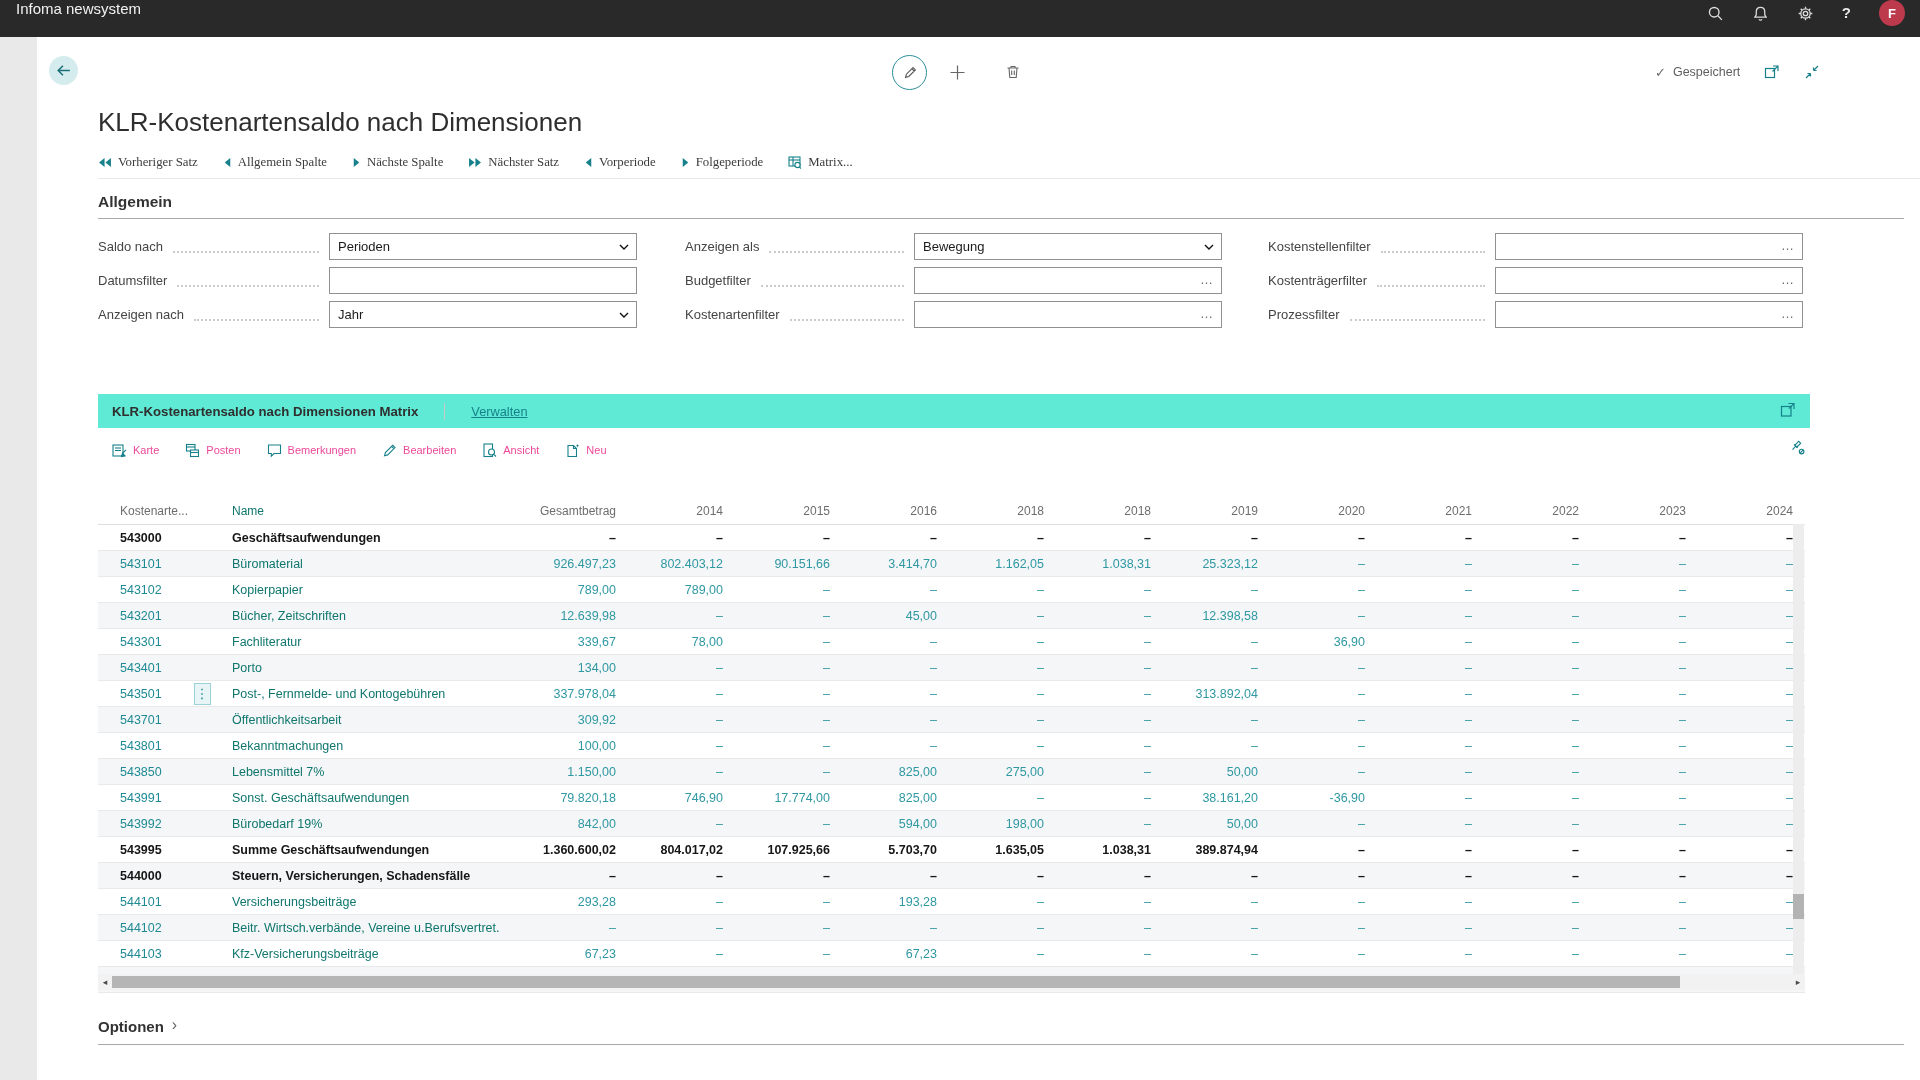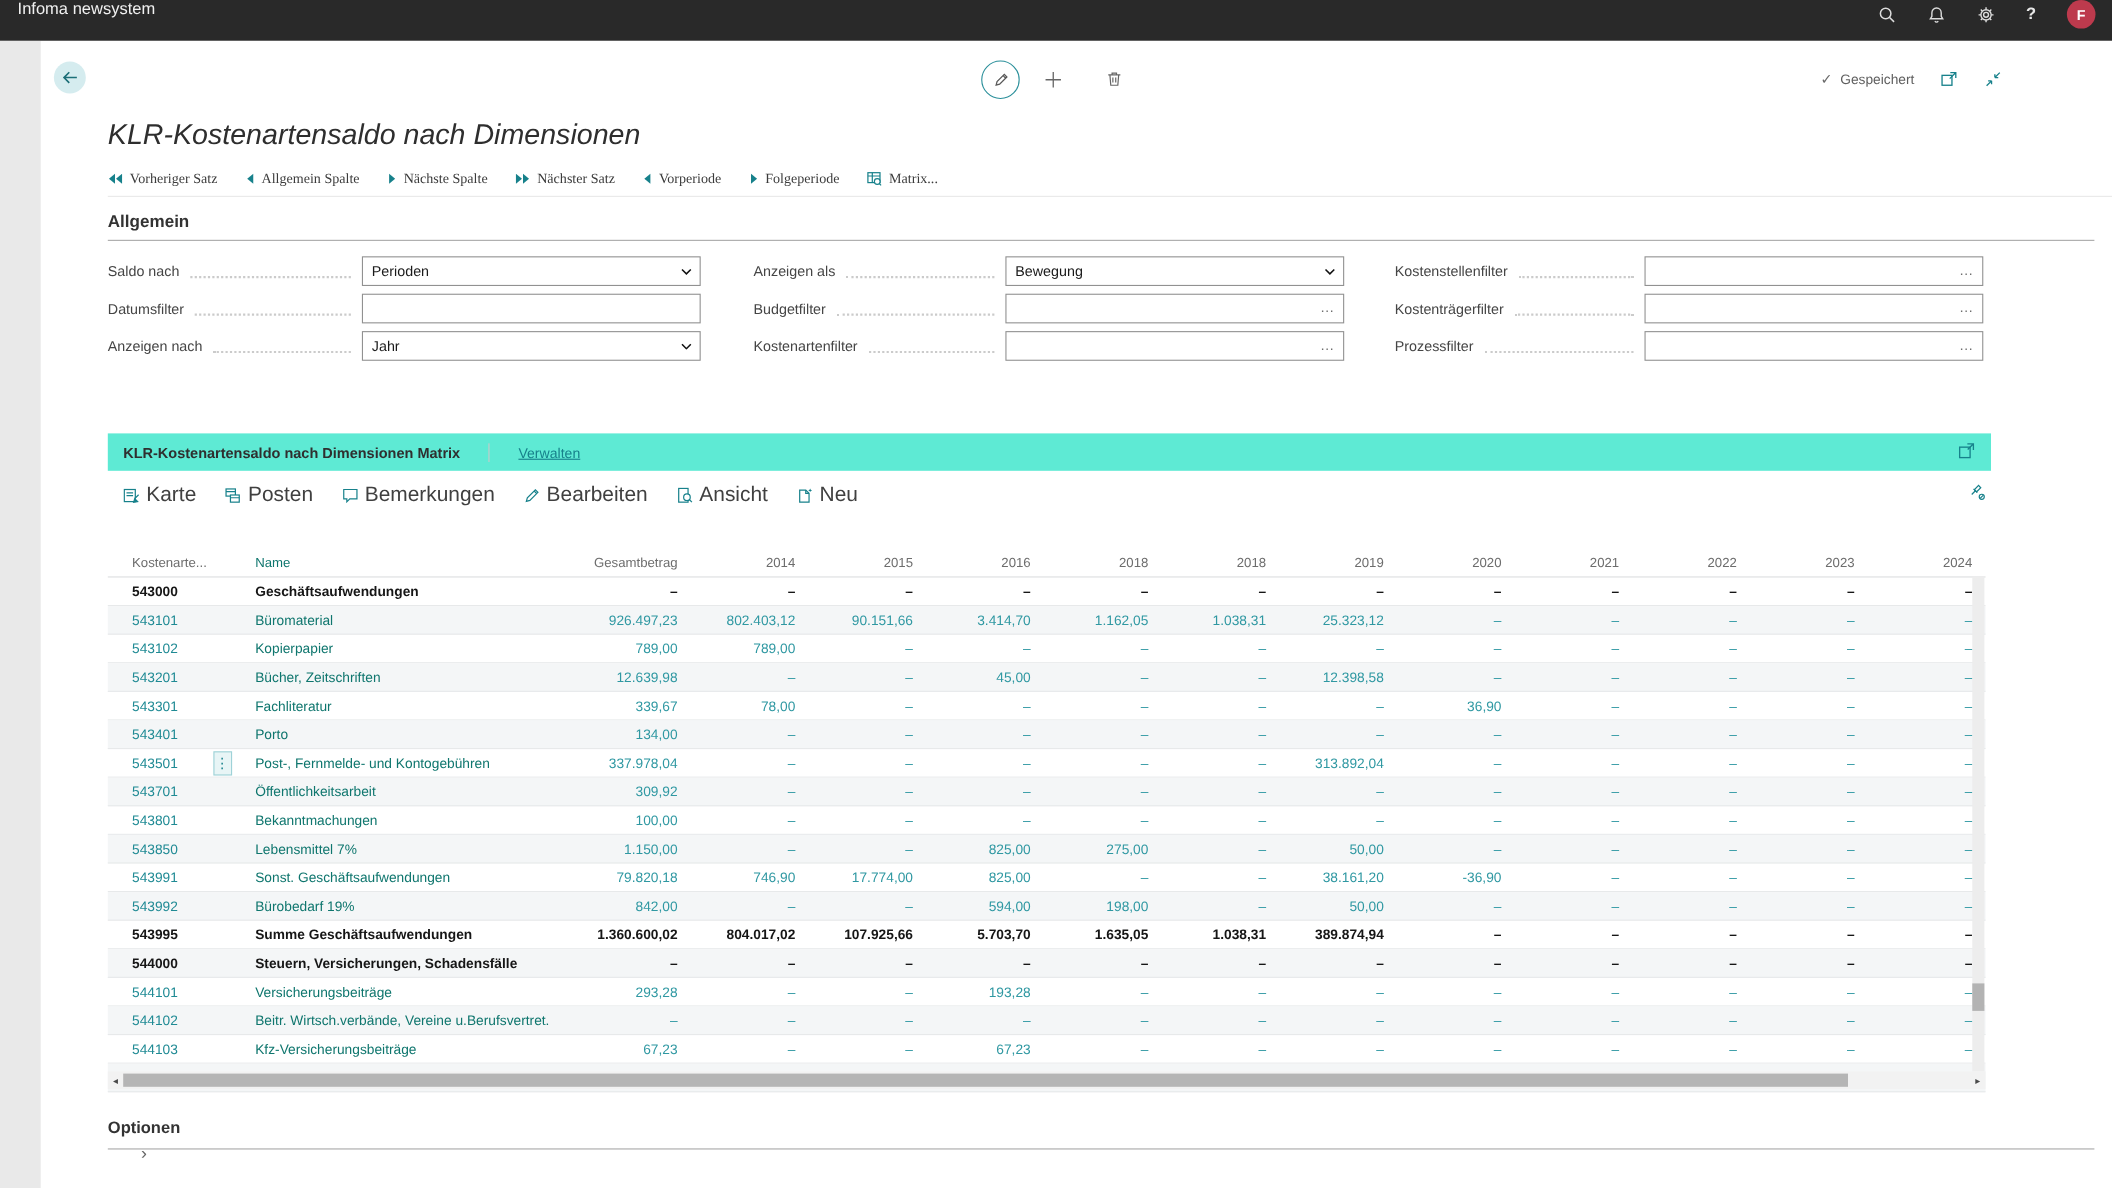--- a/index.html
+++ b/index.html
@@ -42,21 +42,21 @@
   .fctl .chev{position:absolute;right:7px;top:10px;}
   .fctl .dots{position:absolute;right:7px;top:4px;color:#6e6e6e;font-size:13px;letter-spacing:1px;}
   
   .matrix-head{position:absolute;left:61px;top:357px;width:1712px;height:34px;background:#5eead4;display:flex;align-items:center;}
   .mh-title{margin-left:14px;font-size:13.2px;font-weight:700;color:#2f2f2f;}
   .mh-div{width:1px;height:17px;background:#c9c9c9;margin:0 20px 0 26px;}
   .mh-link{font-size:12.8px;color:#17818b;text-decoration:underline;background:none;border:none;cursor:pointer;font-family:inherit;}
   .mh-expand{position:absolute;right:14px;top:8px;background:none;border:none;padding:0;cursor:pointer;line-height:0;}
   .mx-actions{position:absolute;left:75px;top:399px;height:28px;display:flex;align-items:center;gap:26px;}
   .mx-act{display:flex;align-items:center;gap:6px;background:none;border:none;padding:0;cursor:pointer;
-    font-size:19px;color:#404040;font-family:inherit;white-space:nowrap;}
+    font-size:11px;color:#ec4899;font-family:inherit;white-space:nowrap;}
   .mx-pin{position:absolute;left:1752px;top:402px;background:none;border:none;padding:0;cursor:pointer;line-height:0;}
   
   .mtable{position:absolute;left:61px;top:460px;width:1707px;}
   .trow{display:grid;grid-template-columns:90px 28px 290px 120px repeat(11,107px);height:25px;align-items:center;
     border-bottom:1px solid #e7e9ea;font-size:12.5px;}
   .trow.thead{height:27px;border-bottom:1px solid #dcdedf;color:#6d6d6d;font-size:12px;font-weight:400;}
   .trow.row-alt{background:#f4f6f7;}
   .cell-code{padding-left:22px;color:#1f8a94;cursor:pointer;white-space:nowrap;}
   .cell-name{padding-left:16px;color:#0f766e;white-space:nowrap;overflow:hidden;}
   .cell-num{text-align:right;padding-right:10px;color:#2f98a2;white-space:nowrap;overflow:hidden;}
@@ -67,21 +67,21 @@
   .cell-menu{display:flex;justify-content:center;}
   .row-menu{width:17px;height:22px;background:#e8f5f6;border:1px solid #9ed2d8;color:#17818b;font-size:13px;
     display:flex;align-items:center;justify-content:center;cursor:pointer;padding:0;}
   
   .vscroll{position:absolute;left:1756px;top:487px;width:11px;height:450px;background:#ededed;}
   .vthumb{position:absolute;left:0;top:370px;width:11px;height:25px;background:#b3b3b3;cursor:pointer;}
   .hscroll{position:absolute;left:61px;top:937px;width:1707px;height:16px;background:#f2f2f2;display:flex;align-items:center;}
   .harrow{width:14px;text-align:center;font-size:9px;color:#4a4a4a;cursor:pointer;flex:none;user-select:none;}
   .hthumb{position:absolute;left:14px;top:2px;width:1568px;height:12px;background:#b5b5b5;cursor:pointer;}
   
-  .opt-title{position:absolute;left:61px;top:980px;font-size:15px;font-weight:700;color:#333;display:flex;align-items:center;gap:8px;cursor:pointer;flex-direction:column;}
+  .opt-title{position:absolute;left:61px;top:980px;font-size:15px;font-weight:700;color:#333;display:flex;align-items:center;gap:8px;cursor:pointer;}
   .opt-chev{color:#666;font-weight:400;font-size:16px;transform:translateY(-1px);}
   .opt-rule{position:absolute;left:61px;right:16px;top:1007px;border-top:1px solid #a8a8a8;}
 </style>
 </head>
 <body>
 
 <div class="topbar">
   <span class="tb-title">Infoma newsystem</span>
   <div class="tb-right">
     <button class="tb-btn">
@@ -111,21 +111,21 @@
 <div class="card">
 
   <button class="back-btn">
     <span class="icon">
       <svg width="17" height="17" viewBox="0 0 16 16" fill="none" stroke="#1c6f78" stroke-width="1.4">
         <path d="M14 8H3M7.5 3.5L3 8l4.5 4.5"></path>
         </svg>
     </span>
   </button>
 
-  <h1 class="page-title" style="margin:0;font-style:italic;">KLR-Kostenartensaldo nach Dimensionen</h1>
+  <h1 class="page-title" style="margin:0;">KLR-Kostenartensaldo nach Dimensionen</h1>
 
   <button class="tc-pencil">
     <span class="icon">
       <svg width="17" height="17" viewBox="0 0 16 16" fill="none" stroke="#5a5a5a" stroke-width="1.1">
         <path d="M4.3 12.6l.8-3 6.2-6.2 2.2 2.2-6.2 6.2-3 .8zM10.3 4.5l2.2 2.2"></path>
         </svg>
     </span>
   </button>
   <button class="tc-btn" style="left:912px;top:27px;">
     <span class="icon">

